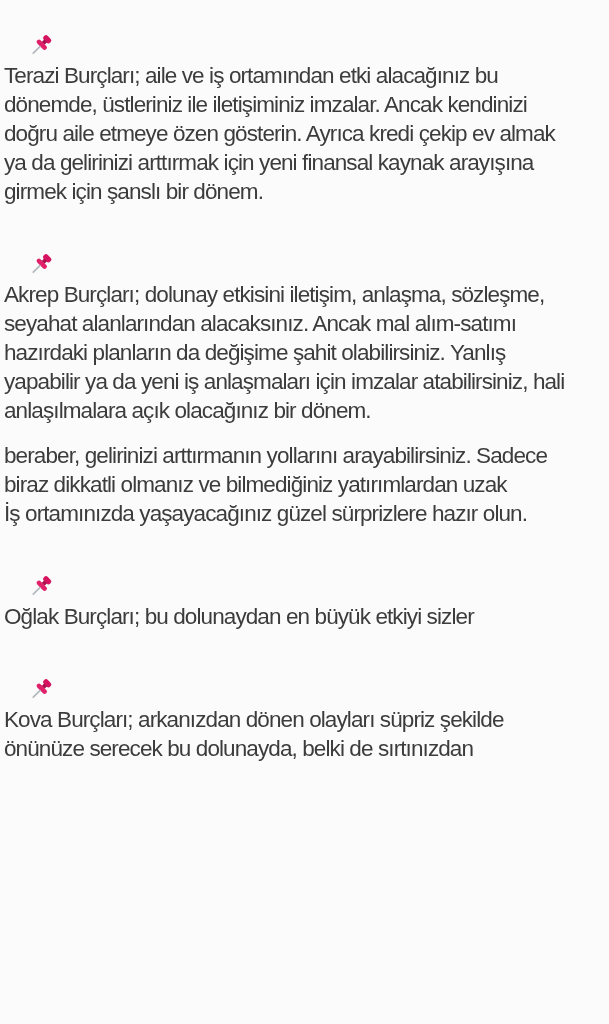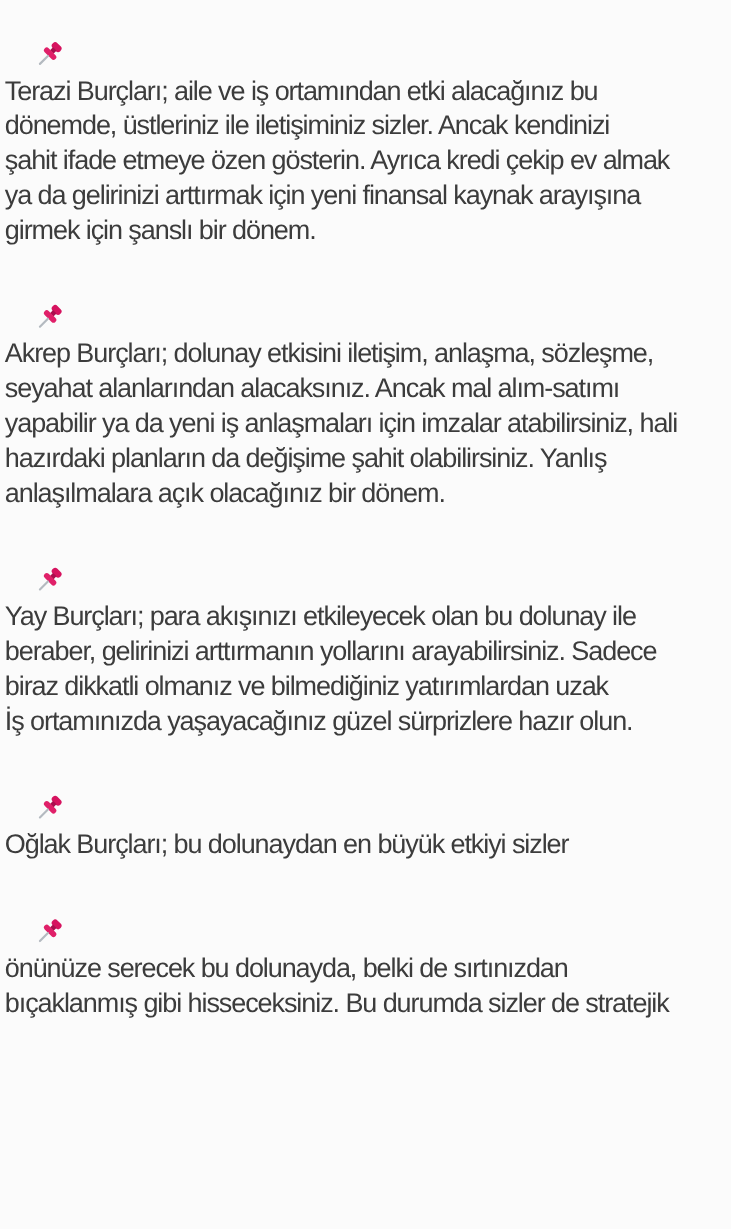--- a/index.html
+++ b/index.html
@@ -50,54 +50,44 @@
       <div class="line">
   <svg class="pin-svg" viewBox="0 0 36 36" aria-hidden="true">
     <g transform="rotate(45 18 16)">
       <rect x="12" y="1.5" width="12" height="7.5" rx="3.5" fill="#d6135f"></rect>
       <rect x="15.3" y="8.2" width="5.4" height="4.8" fill="#aa0f4e"></rect>
       <rect x="9.6" y="12.4" width="16.8" height="6.2" rx="3" fill="#e02069"></rect>
       <path d="M18 19 L18 31.5" stroke="#b4bac0" stroke-width="2.4" stroke-linecap="round"></path>
     </g>
   </svg>
 <span>Terazi Burçları; aile ve iş ortamından etki alacağınız bu</span></div>
-      <div class="line"><span>dönemde, üstleriniz ile iletişiminiz sizler. Ancak kendinizi</span></div>
-      <div class="line"><span>şahit ifade etmeye özen gösterin. Ayrıca kredi çekip ev almak</span></div>
+      <div class="line"><span>dönemde, üstleriniz ile iletişiminiz imzalar. Ancak kendinizi</span></div>
+      <div class="line"><span>doğru aile etmeye özen gösterin. Ayrıca kredi çekip ev almak</span></div>
       <div class="line"><span>ya da gelirinizi arttırmak için yeni finansal kaynak arayışına</span></div>
       <div class="line"><span>girmek için şanslı bir dönem.</span></div>
     </div>
 
   <div class="para">
       <div class="line">
   <svg class="pin-svg" viewBox="0 0 36 36" aria-hidden="true">
     <g transform="rotate(45 18 16)">
       <rect x="12" y="1.5" width="12" height="7.5" rx="3.5" fill="#d6135f"></rect>
       <rect x="15.3" y="8.2" width="5.4" height="4.8" fill="#aa0f4e"></rect>
       <rect x="9.6" y="12.4" width="16.8" height="6.2" rx="3" fill="#e02069"></rect>
       <path d="M18 19 L18 31.5" stroke="#b4bac0" stroke-width="2.4" stroke-linecap="round"></path>
     </g>
   </svg>
 <span>Akrep Burçları; dolunay etkisini iletişim, anlaşma, sözleşme,</span></div>
       <div class="line"><span>seyahat alanlarından alacaksınız. Ancak mal alım-satımı</span></div>
+      <div class="line"><span>hazırdaki planların da değişime şahit olabilirsiniz. Yanlış</span></div>
       <div class="line"><span>yapabilir ya da yeni iş anlaşmaları için imzalar atabilirsiniz, hali</span></div>
-      <div class="line"><span>hazırdaki planların da değişime şahit olabilirsiniz. Yanlış</span></div>
       <div class="line"><span>anlaşılmalara açık olacağınız bir dönem.</span></div>
     </div>
 
   <div class="para">
-      <div class="line">
-  <svg class="pin-svg" viewBox="0 0 36 36" aria-hidden="true">
-    <g transform="rotate(45 18 16)">
-      <rect x="12" y="1.5" width="12" height="7.5" rx="3.5" fill="#d6135f"></rect>
-      <rect x="15.3" y="8.2" width="5.4" height="4.8" fill="#aa0f4e"></rect>
-      <rect x="9.6" y="12.4" width="16.8" height="6.2" rx="3" fill="#e02069"></rect>
-      <path d="M18 19 L18 31.5" stroke="#b4bac0" stroke-width="2.4" stroke-linecap="round"></path>
-    </g>
-  </svg>
-<span>Yay Burçları; para akışınızı etkileyecek olan bu dolunay ile</span></div>
       <div class="line"><span>beraber, gelirinizi arttırmanın yollarını arayabilirsiniz. Sadece</span></div>
       <div class="line"><span>biraz dikkatli olmanız ve bilmediğiniz yatırımlardan uzak</span></div>
       <div class="line"><span>İş ortamınızda yaşayacağınız güzel sürprizlere hazır olun.</span></div>
     </div>
 
   <div class="para">
       <div class="line">
   <svg class="pin-svg" viewBox="0 0 36 36" aria-hidden="true">
     <g transform="rotate(45 18 16)">
       <rect x="12" y="1.5" width="12" height="7.5" rx="3.5" fill="#d6135f"></rect>
@@ -112,18 +102,17 @@
   <div class="para">
       <div class="line">
   <svg class="pin-svg" viewBox="0 0 36 36" aria-hidden="true">
     <g transform="rotate(45 18 16)">
       <rect x="12" y="1.5" width="12" height="7.5" rx="3.5" fill="#d6135f"></rect>
       <rect x="15.3" y="8.2" width="5.4" height="4.8" fill="#aa0f4e"></rect>
       <rect x="9.6" y="12.4" width="16.8" height="6.2" rx="3" fill="#e02069"></rect>
       <path d="M18 19 L18 31.5" stroke="#b4bac0" stroke-width="2.4" stroke-linecap="round"></path>
     </g>
   </svg>
-</div>
+<span>Kova Burçları; arkanızdan dönen olayları süpriz şekilde</span></div>
       <div class="line"><span>önünüze serecek bu dolunayda, belki de sırtınızdan</span></div>
-      <div class="line"><span>bıçaklanmış gibi hisseceksiniz. Bu durumda sizler de stratejik</span></div>
     </div>
 
 </div>
 
 </body></html>

